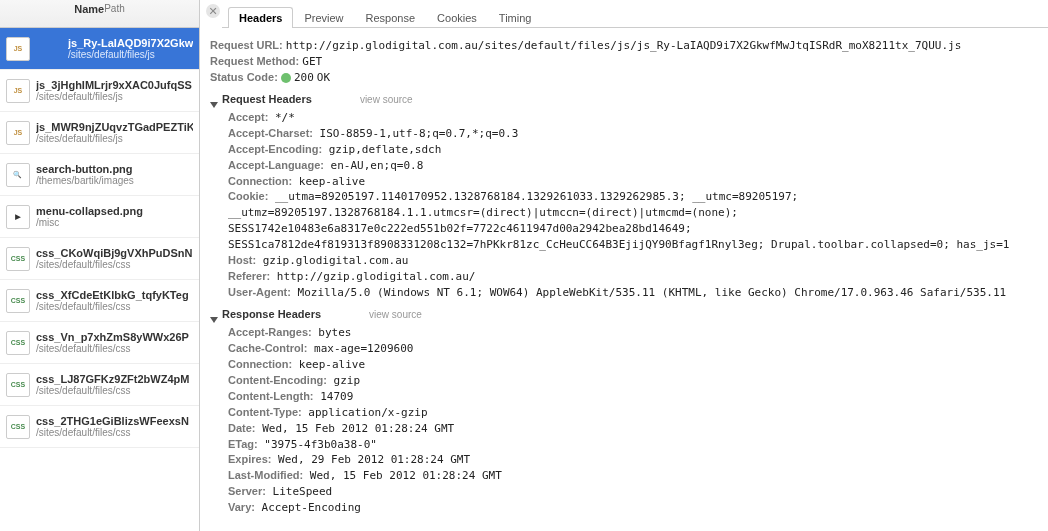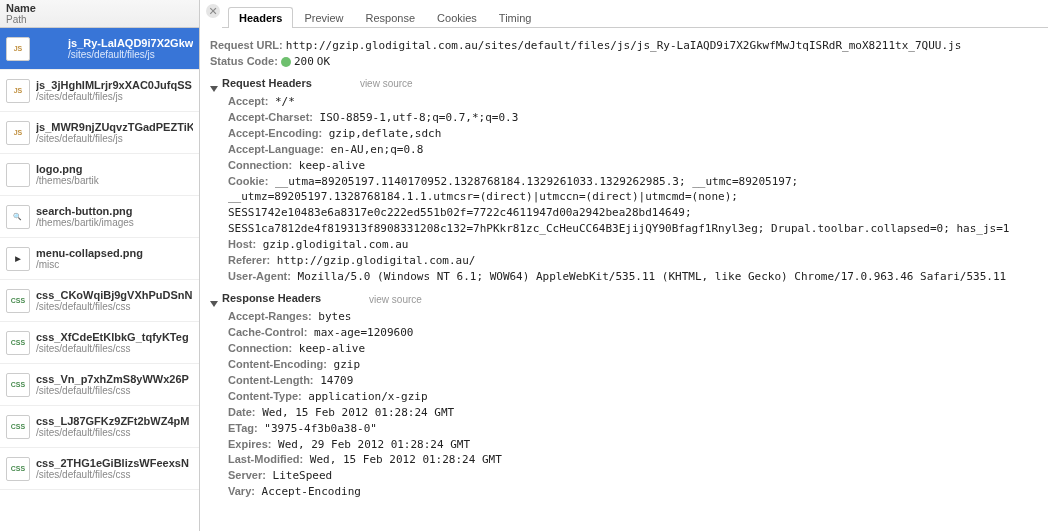--- a/index.html
+++ b/index.html
@@ -19,21 +19,21 @@
     background: #fff;
     flex-shrink: 0;
     overflow: hidden;
   }
   .sidebar-header {
     background: linear-gradient(#f7f7f7,#eee);
     border-bottom: 1px solid #ccc;
     padding: 3px 6px;
     height: 28px;
     display: flex;
-    flex-direction: column;
+    flex-direction: row;
     justify-content: center;
   }
   .sidebar-header .title { font-weight: bold; font-size: 11px; }
   .sidebar-header .sub { color: #777; font-size: 10px; }
   .list { overflow-y: auto; height: calc(100% - 28px); }
   .item {
     display: flex;
     align-items: center;
     padding: 4px 6px;
     border-bottom: 1px solid #eee;
@@ -155,27 +155,20 @@
         </div>
       </div>
       <div class="item">
         <div class="icon-box icon-js">JS</div>
         <div class="item-text">
           <div class="item-name">js_MWR9njZUqvzTGadPEZTiK</div>
           <div class="item-path">/sites/default/files/js</div>
         </div>
       </div>
       <div class="item">
-        <div class="icon-box icon-img2"></div>
-        <div class="item-text">
-          <div class="item-name">logo.png</div>
-          <div class="item-path">/themes/bartik</div>
-        </div>
-      </div>
-      <div class="item">
         <div class="icon-box icon-search">🔍</div>
         <div class="item-text">
           <div class="item-name">search-button.png</div>
           <div class="item-path">/themes/bartik/images</div>
         </div>
       </div>
       <div class="item">
         <div class="icon-box icon-menu">▶</div>
         <div class="item-text">
           <div class="item-name">menu-collapsed.png</div>
@@ -226,20 +219,21 @@
   </div>
   <div class="tabs" id="tabs">
       <div class="tab active">Headers</div>
       <div class="tab">Preview</div>
       <div class="tab">Response</div>
       <div class="tab">Cookies</div>
       <div class="tab">Timing</div>
     </div>
   <div class="content">
     <p class="kv"><span class="k">Request URL:</span> <span class="v">http://gzip.glodigital.com.au/sites/default/files/js/js_Ry-LaIAQD9i7X2GkwfMwJtqISRdR_moX8211tx_7QUU.js</span></p>
+    <p class="kv"><span class="k">Request Method:</span> <span class="v">GET</span></p>
     <p class="kv"><span class="k">Status Code:</span> <span class="status-dot"></span><span class="v">200</span> <span class="v">OK</span></p>
 
     <div class="section-head">
       <span class="tri"></span>
       <span class="section-title">Request Headers</span>
       <span class="view-src">view source</span>
     </div>
     <div class="indent" id="req-headers">
         <p class="kv"><span class="k">Accept:</span><span class="v"> */*</span></p>
         <p class="kv"><span class="k">Accept-Charset:</span><span class="v"> ISO-8859-1,utf-8;q=0.7,*;q=0.3</span></p>

